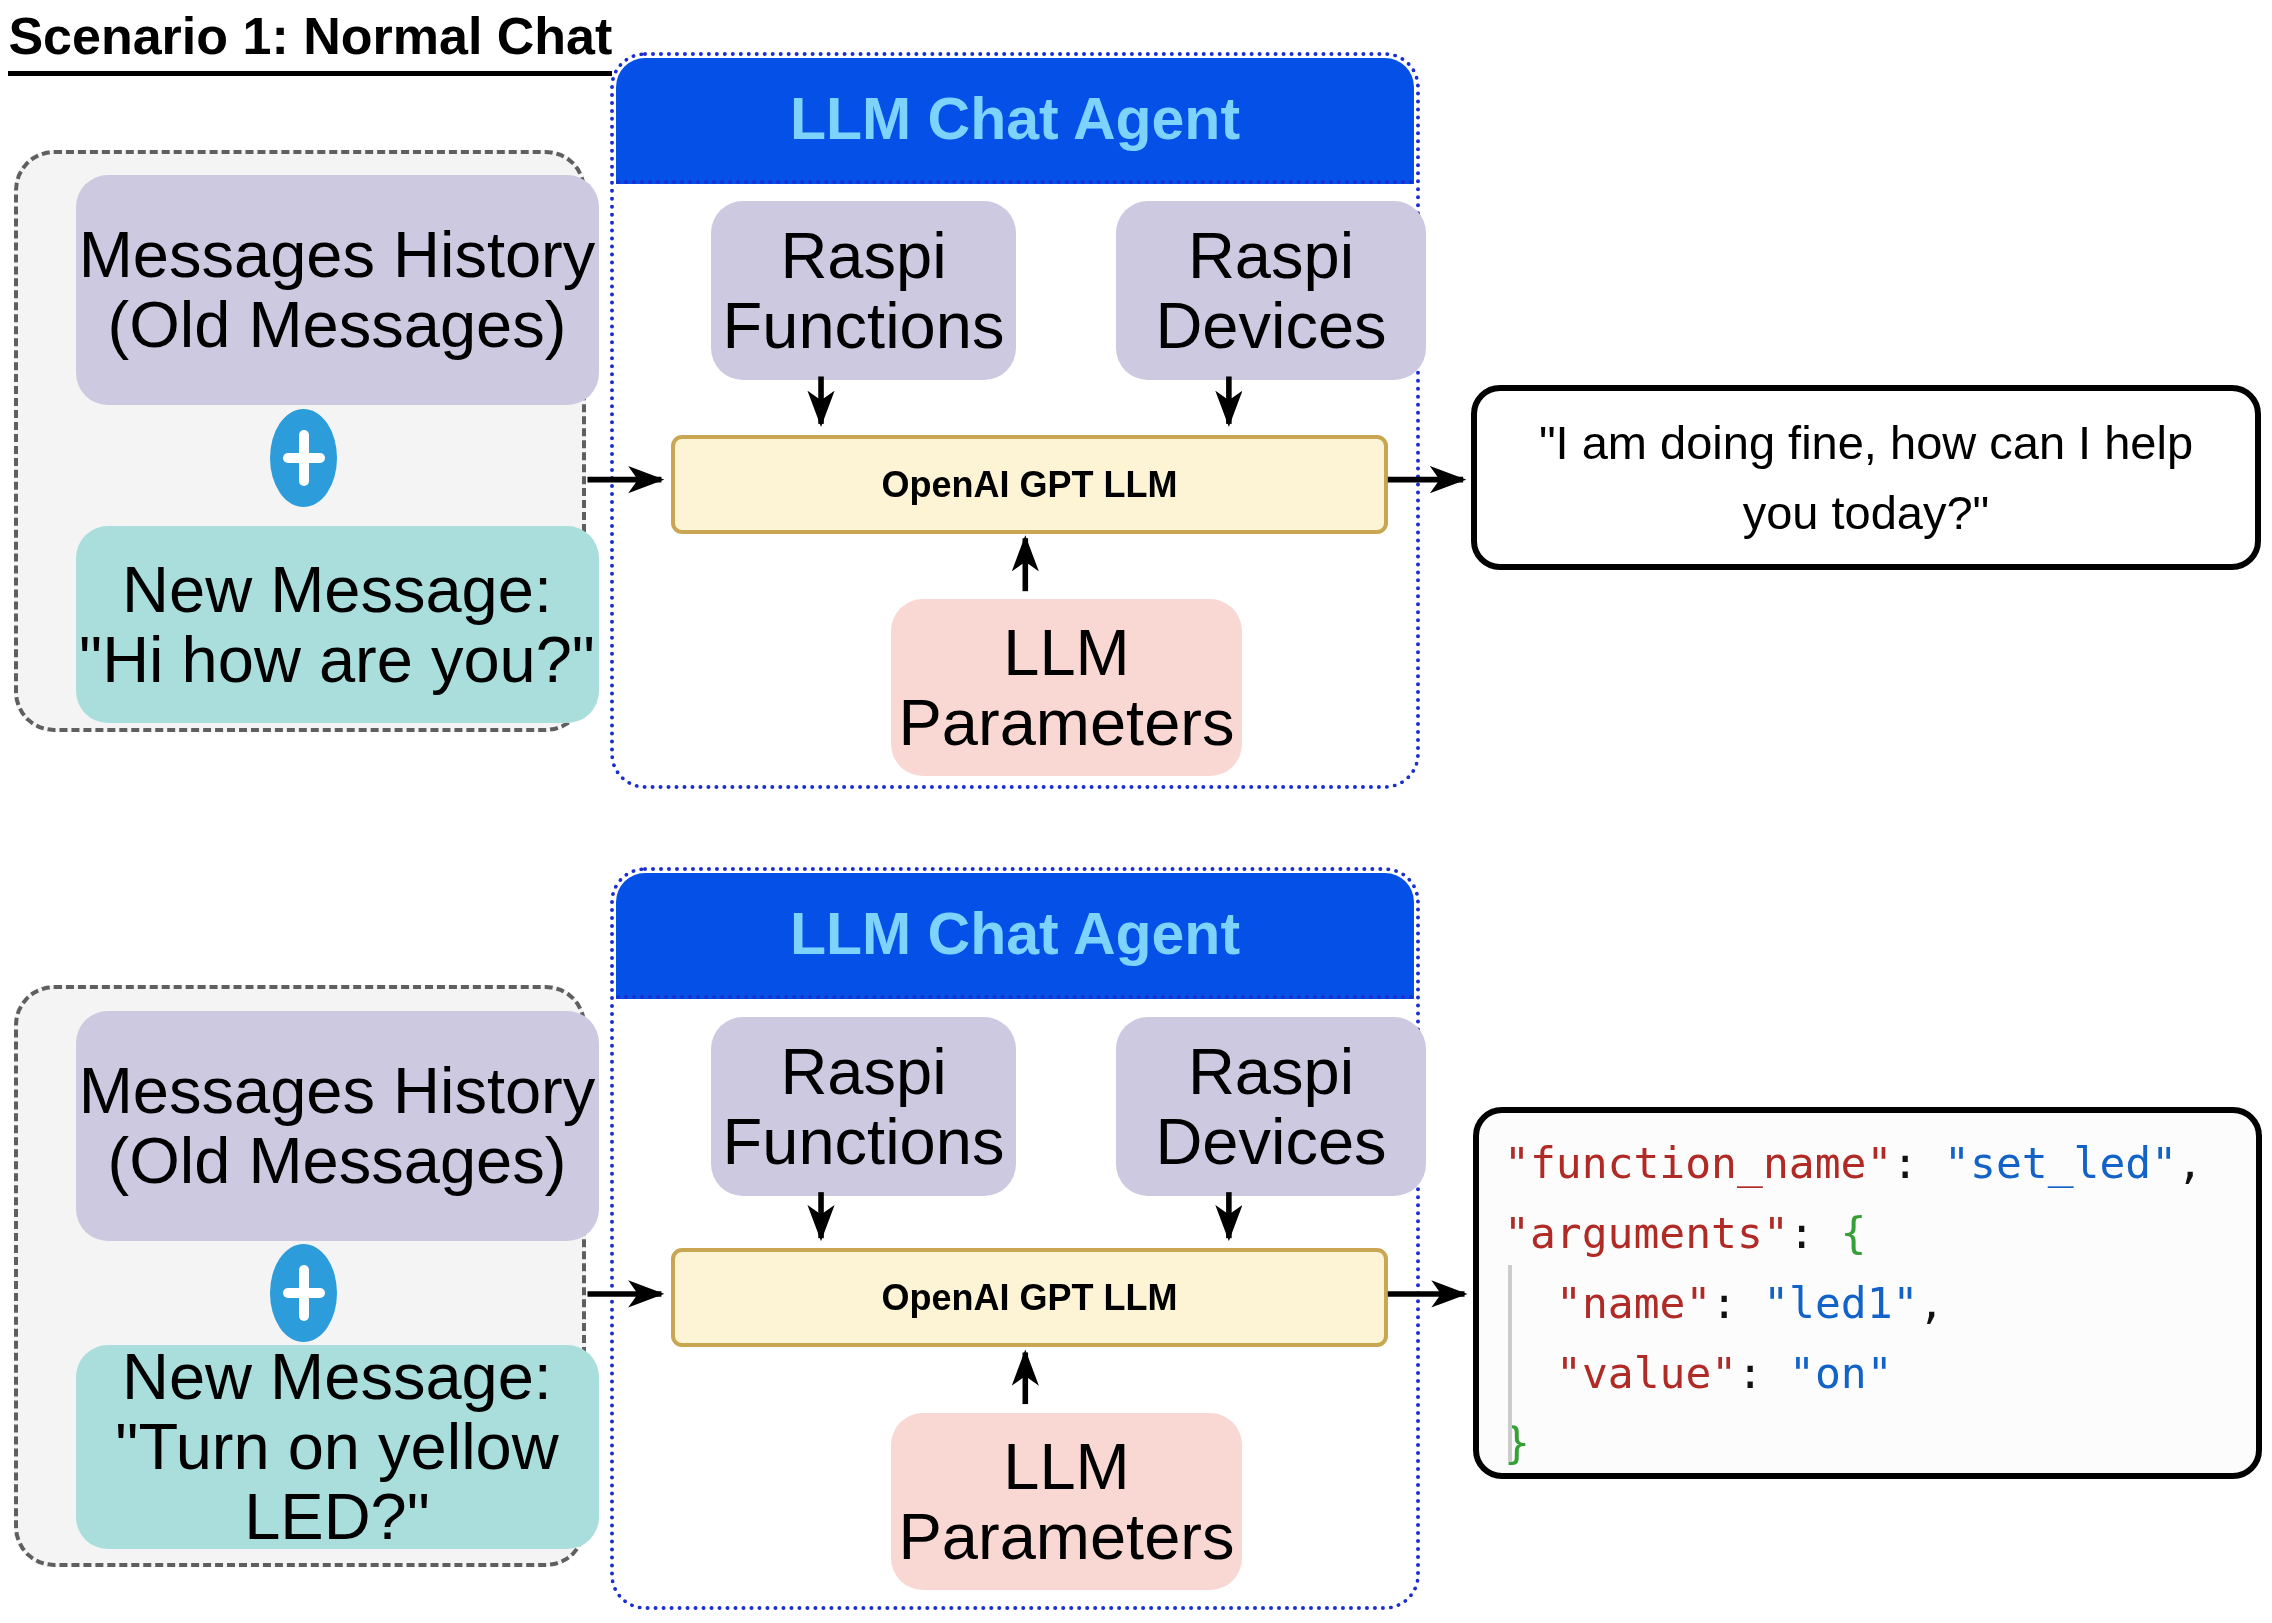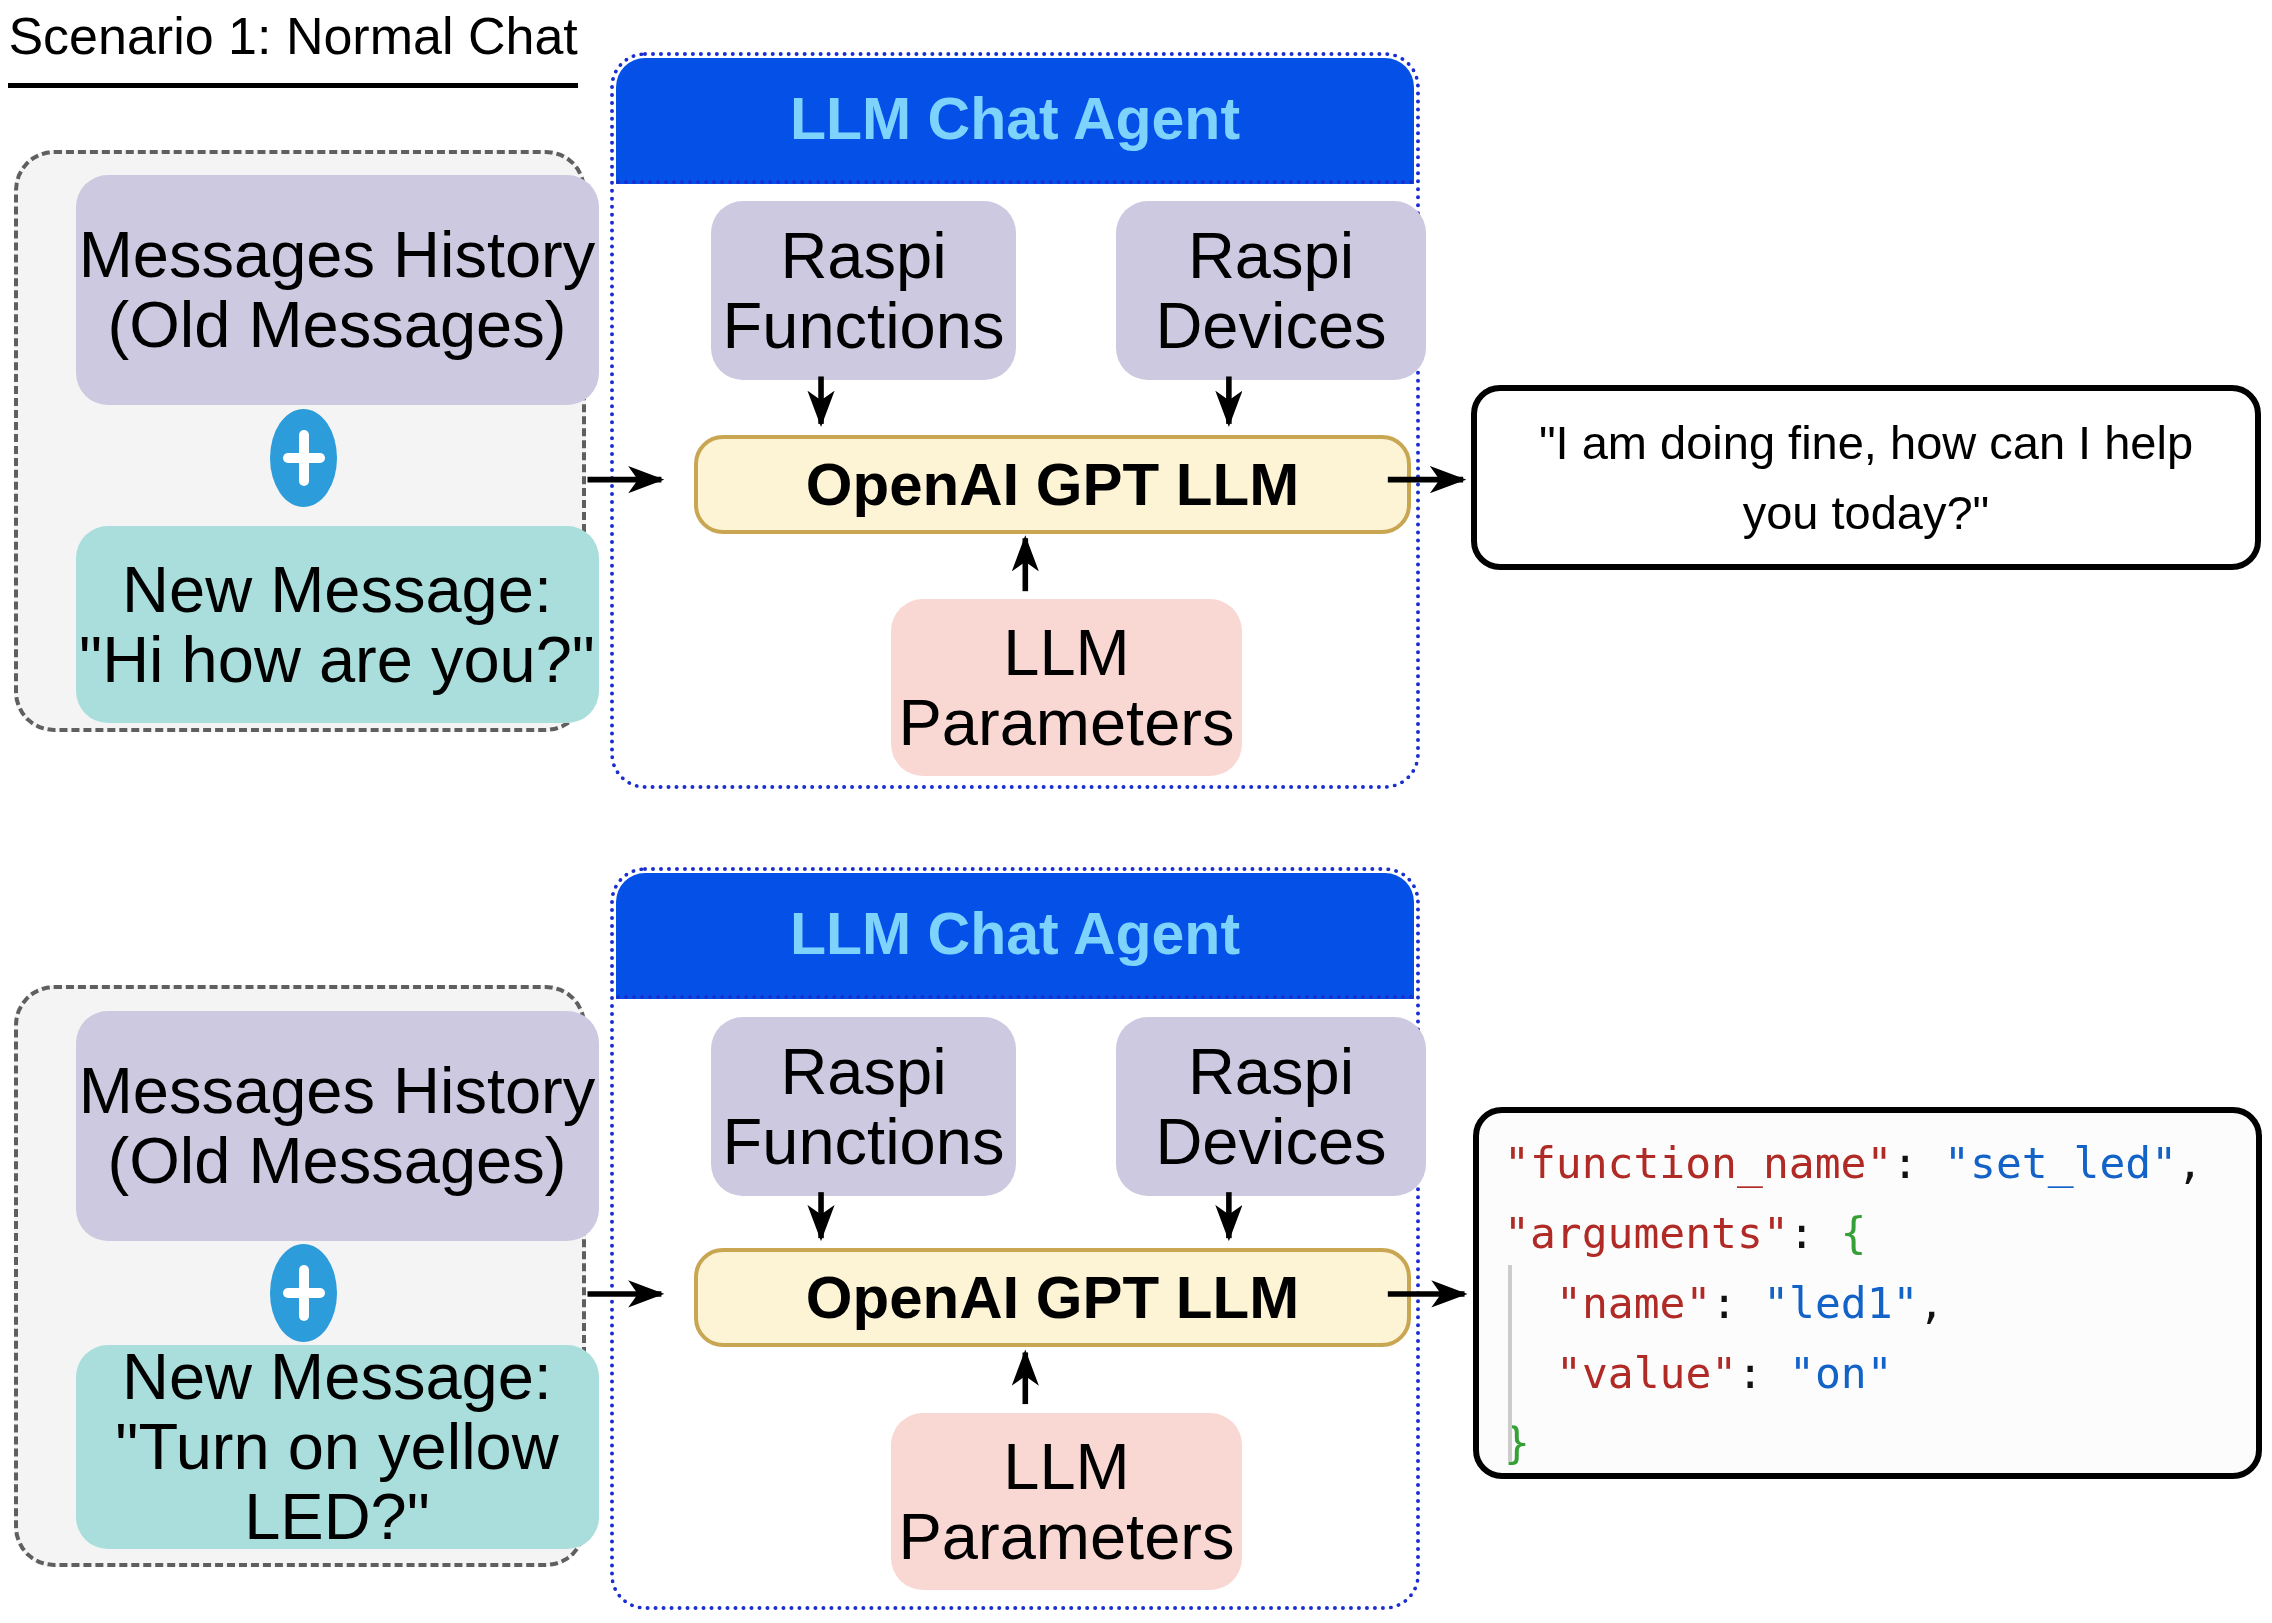--- a/index.html
+++ b/index.html
@@ -6,22 +6,22 @@
   #canvas {
     position:relative; width:2273px; height:1623px; overflow:hidden;
     background:#ffffff;
     font-family:"Liberation Sans", sans-serif;
     color:#000000;
   }
   .prewrap { white-space:pre-line; }
 
   .scn-title {
     position:absolute;
-    font-size:52px; font-weight:normal; line-height:1.1;
-    border-bottom:5.6px solid #000; padding-bottom:17px;
+    font-size:52px; font-weight:bold; line-height:1.1;
+    border-bottom:5.6px solid #000; padding-bottom:5px;
     white-space:nowrap;
   }
 
   
   .input-group {
     position:absolute;
     background:var(--input-bg,#f4f4f4);
     border:4.9px dashed var(--input-border,#5f5f5f);
     border-radius:40px;
     box-sizing:border-box;
@@ -62,25 +62,24 @@
     border-radius:29px 29px 0 0;
     border-bottom:4.9px dotted var(--agent-border-blue,#1b2fd0);
     display:flex; align-items:center; justify-content:center;
     color:#7dd3fc; font-size:59px; font-weight:bold;
     box-sizing:border-box;
   }
   .llm-box {
     position:absolute;
     background:var(--yellow-fill,#fcf4d4);
     border:4.9px solid var(--yellow-border,#c9a652);
-    border-radius:29px;
-    display:flex; align-items:center; justify-content:center;
-    font-size:60px; font-weight:bold;
-    box-sizing:border-box;
-    margin-left:23px;
+    border-radius:11px;
+    display:flex; align-items:center; justify-content:center;
+    font-size:36px; font-weight:bold;
+    box-sizing:border-box;
   }
 
   
   .out-box {
     position:absolute;
     background:#ffffff;
     border:6.3px solid #000000;
     border-radius:29px;
     display:flex; align-items:center; justify-content:center;
     text-align:center;

